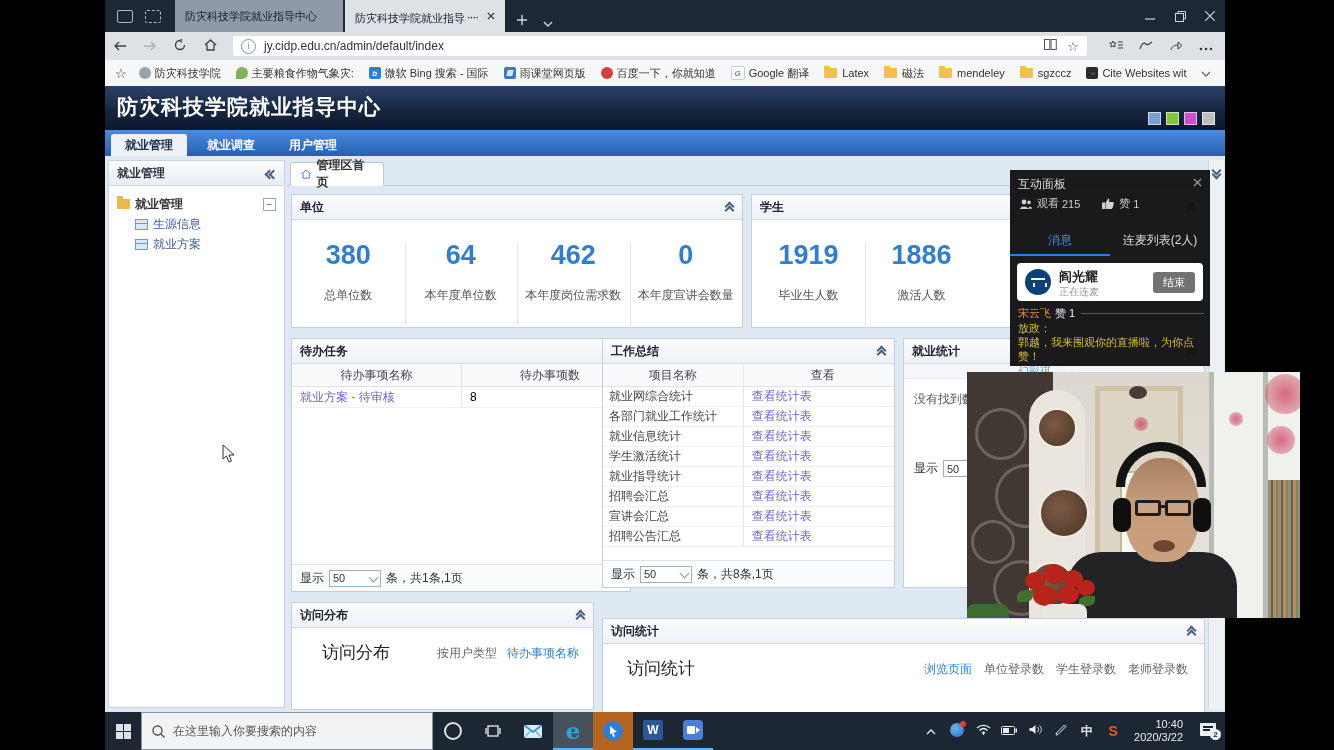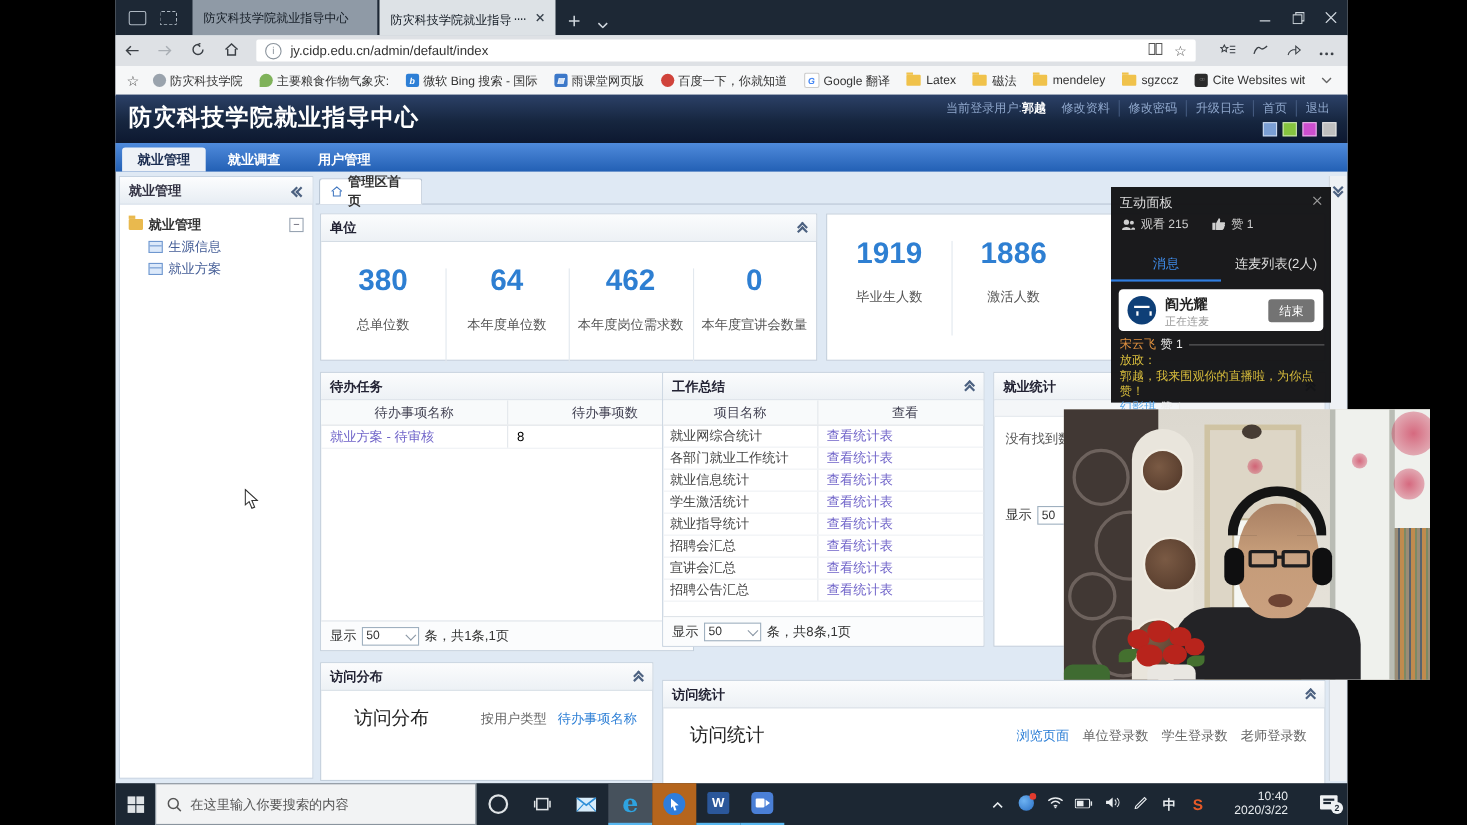--- a/index.html
+++ b/index.html
@@ -102,21 +102,21 @@
   .edgelogo::before{content:"e";color:#2ea3e0;font-size:23px;font-weight:bold;font-family:"DejaVu Serif",serif;}
   .appcell{background:#b5651d;}
   .wordlogo{width:20px;height:20px;background:#2b579a;border-radius:2px;color:#fff;font-size:12px;font-weight:bold;display:flex;align-items:center;justify-content:center;}
   .wordlogo::before{content:"W";}
   .vidlogo{width:20px;height:20px;background:#4a7fd6;border-radius:4px;position:relative;}
   .vidlogo::before{content:"";position:absolute;left:4px;top:6px;width:8px;height:8px;background:#fff;border-radius:1px;}
   .vidlogo::after{content:"";position:absolute;left:13px;top:7px;border-left:4px solid #fff;border-top:3px solid transparent;border-bottom:3px solid transparent;}
   .underl{border-bottom:2px solid #58b7f0;}
   .tray{margin-left:auto;display:flex;align-items:center;color:#e8ecef;}
   .tri{width:26px;text-align:center;font-size:12px;}
-  .clock{text-align:right;font-size:11px;line-height:13px;margin:0 20px;}
+  .clock{text-align:right;font-size:11px;line-height:13px;margin:0 8px;}
   
   #cam{left:967px;top:372px;width:333px;height:246px;background:linear-gradient(180deg,#dcd8cf,#e9e5dc);overflow:hidden;z-index:6;}
   .ring{position:absolute;border-radius:50%;border:3px solid rgba(165,150,145,.45);}
   .plate{position:absolute;border-radius:50%;border:2px solid #f0ece2;background:radial-gradient(circle at 40% 40%,#7a5a44,#4e3527);}
   .decal{position:absolute;border-radius:50%;background:radial-gradient(circle,rgba(205,60,90,.75),rgba(205,60,90,.25));}
   .petal{position:absolute;border-radius:50%;background:#b8241c;}
   .leafy{position:absolute;border-radius:50% 0;background:#44702f;}
 </style>
 </head>
 <body>
@@ -265,31 +265,20 @@
           </span>
 
       </div>
       <span style="margin:0 14px;"><svg width="10" height="6" viewBox="0 0 10 6">
             <path d="M1 1 L5 5 L9 1" fill="none" stroke="#666" stroke-width="1.3"></path>
           </svg></span>
     </div>
 
     <div class="siteheader abs">
       <span class="sitetitle abs" style="left:12px;top:7px;">防灾科技学院就业指导中心</span>
-      <div class="abs" style="right:8px;top:5px;display:flex;align-items:center;">
-        <span style="font-size:11px;color:#8fa7cc;">当前登录用户:</span>
-        <span style="font-size:11px;color:#fff;font-weight:bold;">郭越</span>
-        <ul class="hlinks" style="margin:0;padding:0 0 0 6px;">
-          <li><span>修改资料</span></li>
-            <li><span>修改密码</span></li>
-            <li><span>升级日志</span></li>
-            <li><span>首页</span></li>
-            <li><span>退出</span></li>
-        </ul>
-      </div>
       <div class="abs" style="right:10px;top:25px;">
         <span class="swatch" style="background: rgb(123, 159, 212);"></span><span class="swatch" style="background: rgb(134, 196, 64);"></span><span class="swatch" style="background: rgb(204, 79, 208);"></span><span class="swatch" style="background: rgb(191, 191, 191);"></span>
       </div>
     </div>
 
     <div class="sitenav abs">
       <span class="ntab active"><span>就业管理</span></span>
         <span class="ntab inactive"><span>就业调查</span></span>
         <span class="ntab inactive"><span>用户管理</span></span>
     </div>
@@ -359,20 +348,27 @@
 
           <div class="scell">
             <div class="snum">0</div>
             <div class="slab">本年度宣讲会数量</div>
           </div>
 
       </div>
     </div>
 
     <div class="panel abs" style="left:646px;top:194px;width:454px;height:134px;">
+      <div class="ph">
+          <span>学生</span>
+          <span class="chv">
+            <i></i>
+            <i></i>
+          </span>
+        </div>
       <div class="stats">
         <div style="display:flex;flex:2;">
 
             <div class="scell">
               <div class="snum">1919</div>
               <div class="slab">毕业生人数</div>
             </div>
 
             <div class="scell">
               <div class="snum">1886</div>

